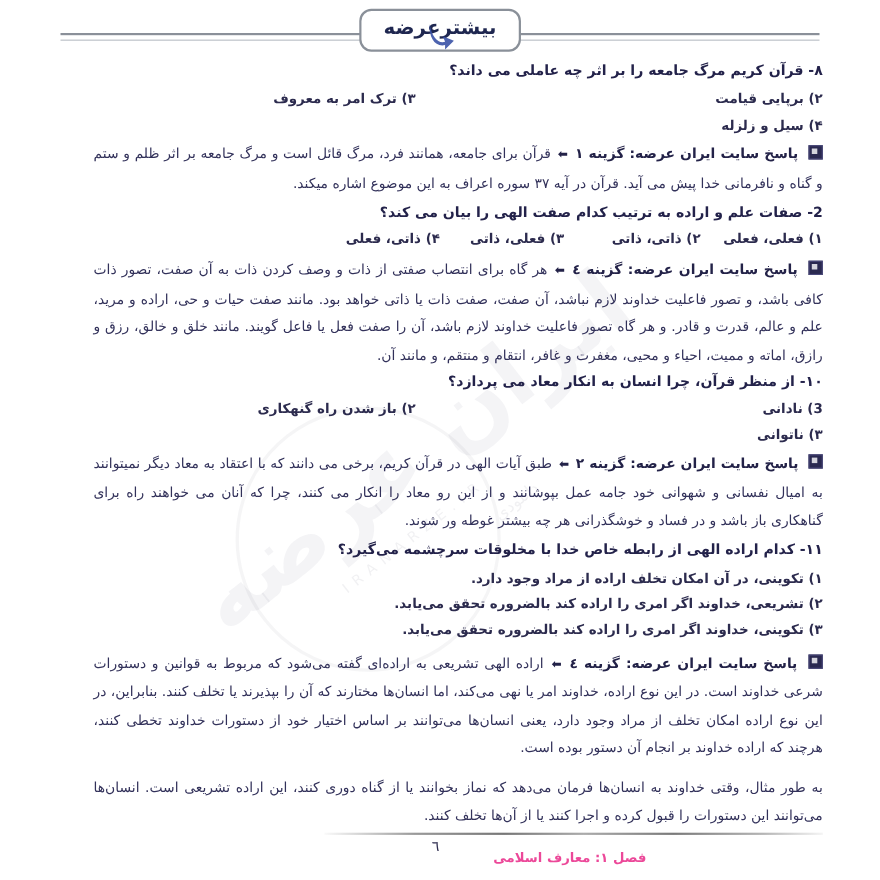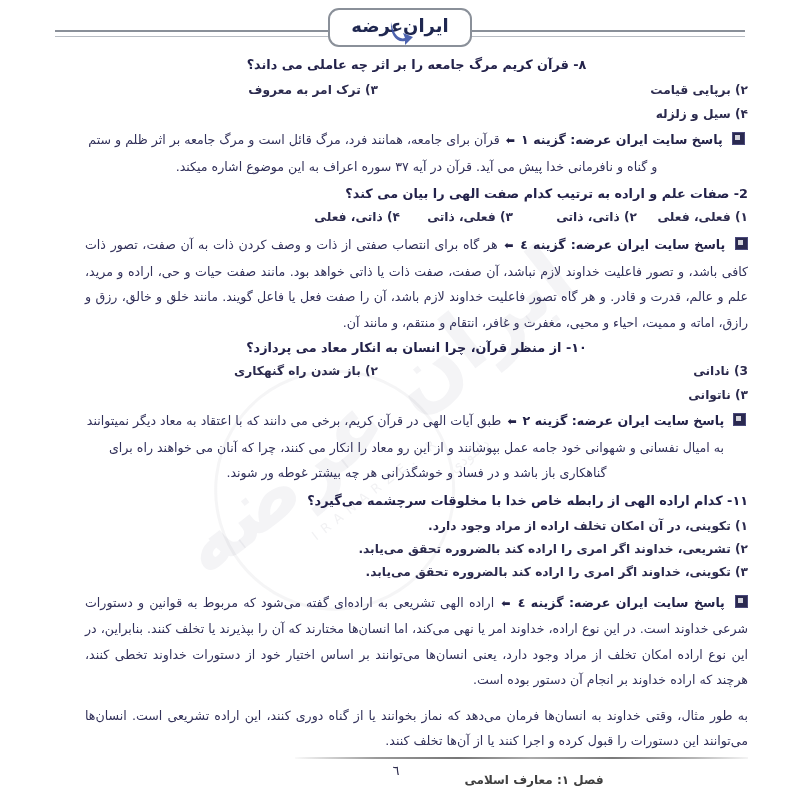--- a/index.html
+++ b/index.html
@@ -40,40 +40,40 @@
   .grid4{display:grid;grid-template-columns:111px 124px 113px 1fr;}
   .opt{line-height:17px;}
   .opts-list .opt{display:block;line-height:23px;}
   .answer{font-size:12.6px;line-height:25.5px;text-align:justify;margin:0;color:#32315a;}
   .ans-label{font-weight:bold;color:#232248;}
   .arrow{color:#232248;font-size:11px;padding:0 2px;font-weight:bold;}
   .badge{width:11px;height:11px;background:#2a2950;display:inline-block;position:relative;
     border:1px solid #4a497a;vertical-align:-1px;margin-left:5px;}
   .badge::after{content:"";position:absolute;left:2px;top:2px;width:5px;height:5px;
     background:rgba(255,255,255,0.8);}
-  .mt4{margin-top:4px;text-align:center;} .mt5{margin-top:5px;} .mt6{margin-top:6px;} .mt8{margin-top:8px;} .mt10{margin-top:10px;}
+  .mt4{margin-top:4px;} .mt5{margin-top:5px;} .mt6{margin-top:6px;} .mt8{margin-top:8px;} .mt10{margin-top:10px;}
 
   
   .footer-divider{position:absolute;top:757px;left:295px;width:453px;height:2px;z-index:1;
     background:linear-gradient(90deg,rgba(150,150,150,0.05),#9a9a9a 18%,#777 36%,#ababab 52%,#7a7a7a 70%,#b5b5b5 88%,rgba(150,150,150,0.1));}
   .page-num{position:absolute;top:763px;left:380px;width:32px;text-align:center;
     font-size:13px;color:#2e2d4f;z-index:1;}
-  .chapter{position:absolute;top:773px;left:460px;width:148px;text-align:center;
-    font-size:12px;font-weight:bold;color:#404040;z-index:1;}
+  .chapter{position:absolute;top:773px;left:444px;width:148px;text-align:center;
+    font-size:12px;font-weight:bold;color:#ec4899;z-index:1;}
 </style>
 </head>
 <body>
 
 <div class="page">
 
   <div class="header">
     <div class="rule-a"></div>
     <div class="rule-b"></div>
     <div class="logo-badge">
-      <span class="logo-text">ایران‌عرضه</span>
+      <span class="logo-text">بیشتر‌عرضه</span>
       <svg class="logo-arrow" width="30" height="26" viewBox="0 0 30 26">
         <path d="M6 2 C 8 14, 14 20, 20 18 L18 13 L28 17 L20 25 L20 21 C 11 23, 5 14, 6 2 Z" fill="#3a52a6" opacity="0.9"></path>
       </svg>
     </div>
   </div>
 
   <div class="watermark">
     <div class="wm-rot">
       <div class="wm-circle"></div>
       <div class="wm-title">ایران عرضه</div>

